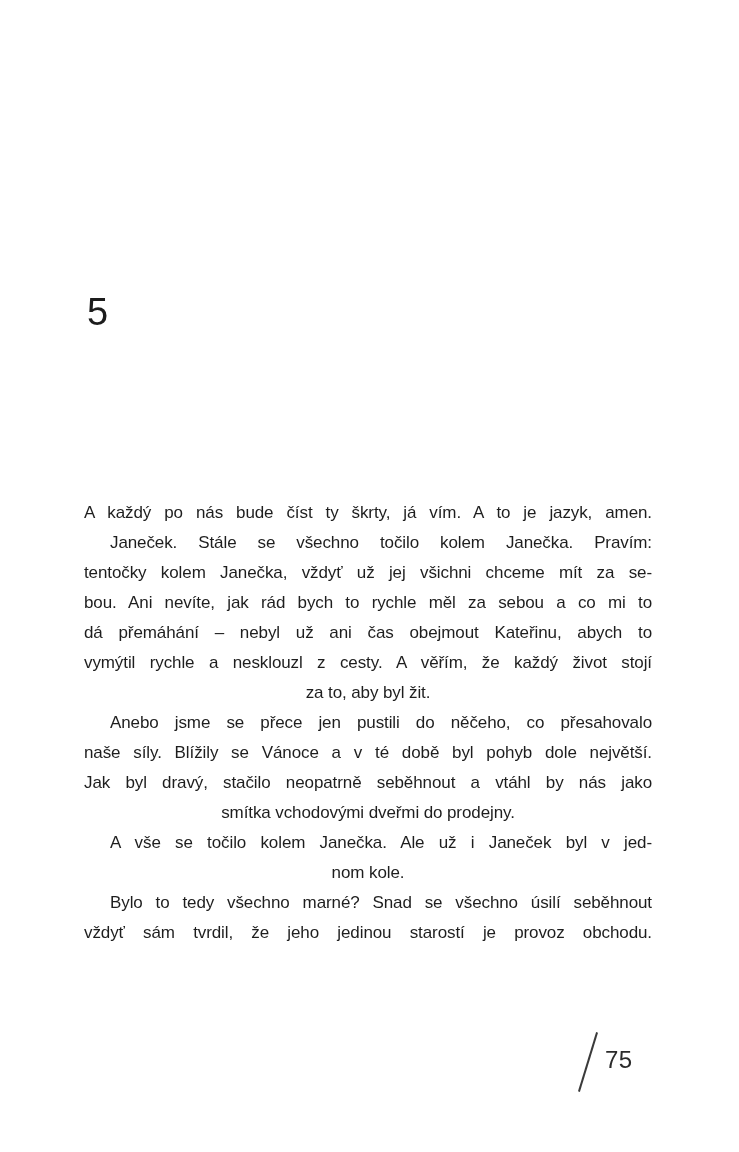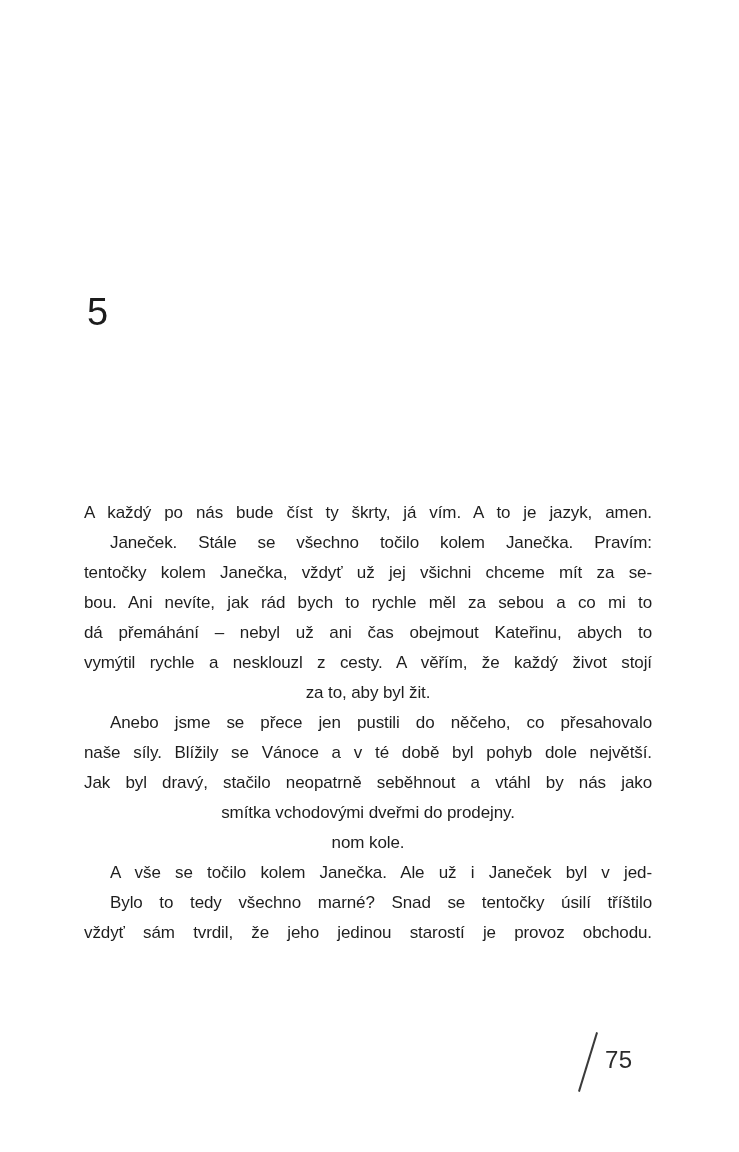--- a/index.html
+++ b/index.html
@@ -83,23 +83,23 @@
     <div class="line j indent">Janeček. Stále se všechno točilo kolem Janečka. Pravím:</div>
     <div class="line j">tentočky kolem Janečka, vždyť už jej všichni chceme mít za se-</div>
     <div class="line j">bou. Ani nevíte, jak rád bych to rychle měl za sebou a co mi to</div>
     <div class="line j">dá přemáhání – nebyl už ani čas obejmout Kateřinu, abych to</div>
     <div class="line j">vymýtil rychle a nesklouzl z cesty. A věřím, že každý život stojí</div>
     <div class="line">za to, aby byl žit.</div>
     <div class="line j indent">Anebo jsme se přece jen pustili do něčeho, co přesahovalo</div>
     <div class="line j">naše síly. Blížily se Vánoce a v té době byl pohyb dole největší.</div>
     <div class="line j">Jak byl dravý, stačilo neopatrně seběhnout a vtáhl by nás jako</div>
     <div class="line">smítka vchodovými dveřmi do prodejny.</div>
+    <div class="line j indent">A vše se točilo kolem Janečka. Ale už i Janeček byl v jed-</div>
     <div class="line">nom kole.</div>
-    <div class="line j indent">A vše se točilo kolem Janečka. Ale už i Janeček byl v jed-</div>
-    <div class="line j indent">Bylo to tedy všechno marné? Snad se tentočky úsilí tříštilo</div>
+    <div class="line j indent">Bylo to tedy všechno marné? Snad se všechno úsilí seběhnout</div>
     <div class="line j">vždyť sám tvrdil, že jeho jedinou starostí je provoz obchodu.</div>
   </div>
 
   <div class="footer-slash"></div>
 
   <div class="page-number">75</div>
 
 </div>
 
 </body></html>

